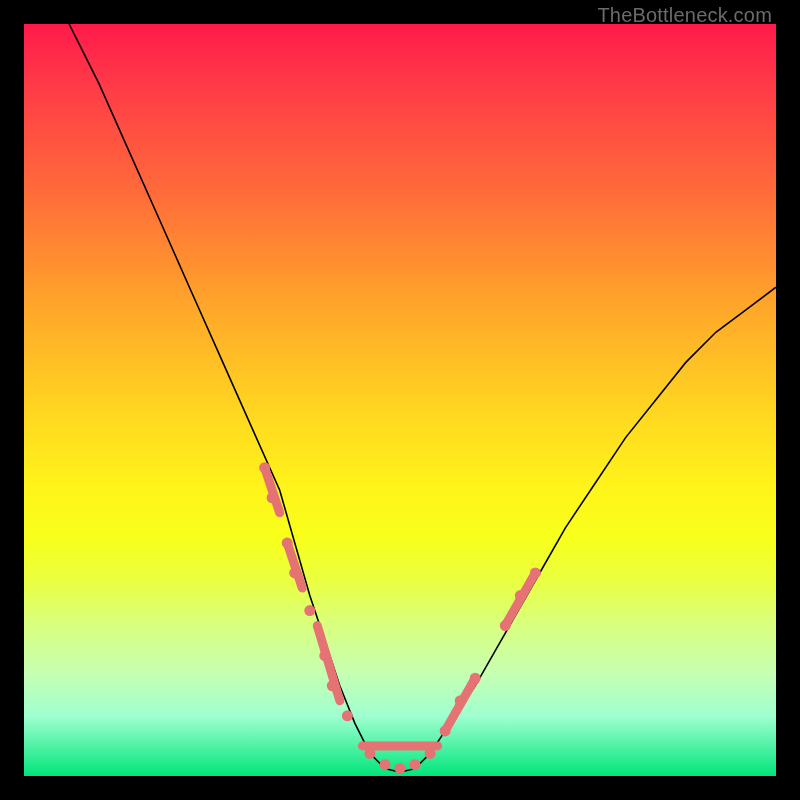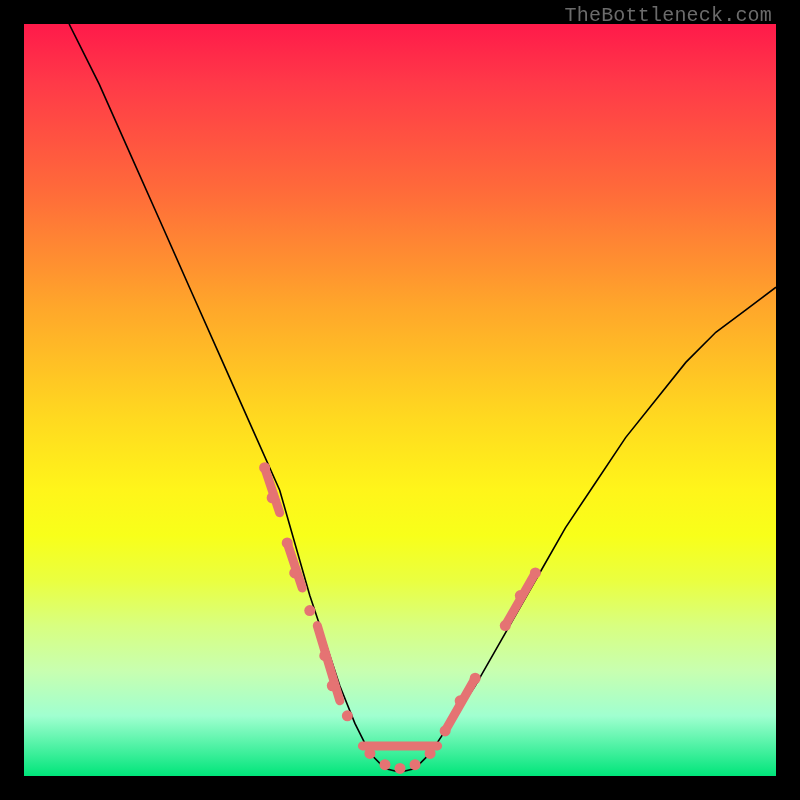--- a/index.html
+++ b/index.html
@@ -34,21 +34,20 @@
     );
   }
   .watermark {
     position: absolute;
     top: 4px;
     right: 28px;
     color: #6b6b6b;
     font-size: 20px;
     letter-spacing: 0.2px;
     z-index: 5;
-    font-family: Liberation Mono, monospace;
   }
   svg.plot {
     position: absolute;
     left: 0;
     top: 0;
     width: 752px;
     height: 752px;
   }
   .curve {
     fill: none;

